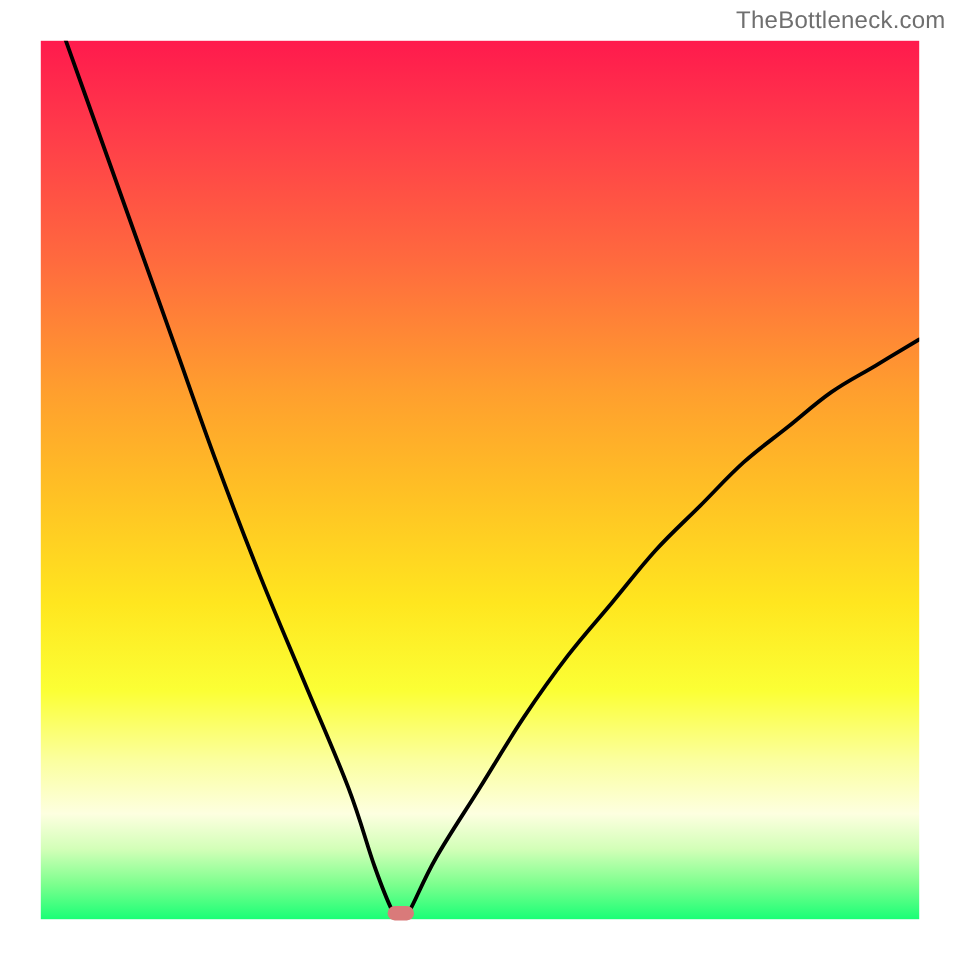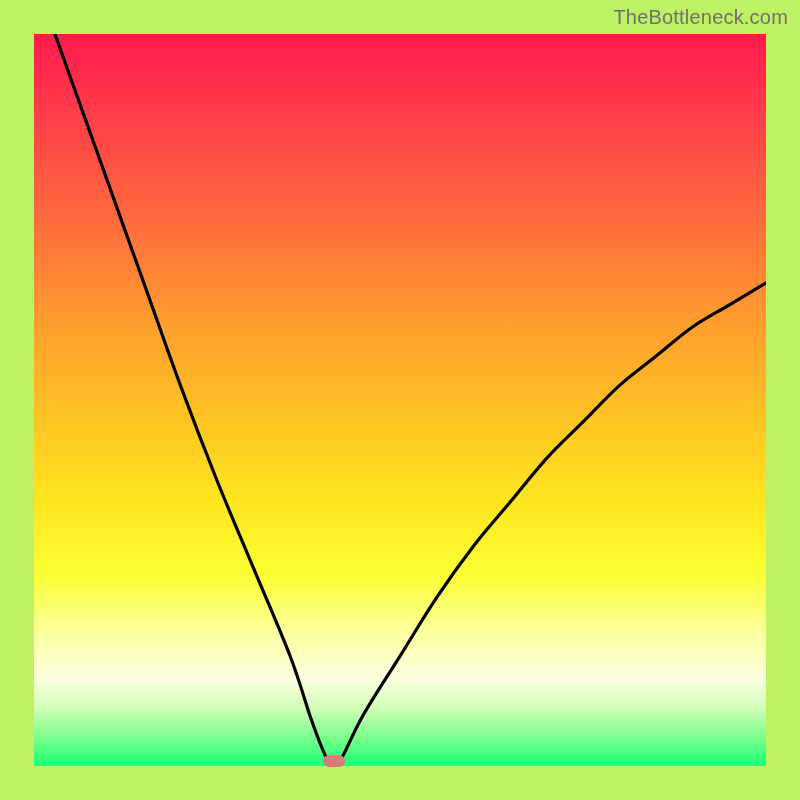--- a/index.html
+++ b/index.html
@@ -10,21 +10,21 @@
     background: #000;
     overflow: hidden;
     font-family: Arial, Helvetica, sans-serif;
   }
   .frame {
     position: absolute;
     left: 0;
     top: 0;
     width: 800px;
     height: 800px;
-    background: #bef264;
+    background: #ffffff;
   }
   .plot-area {
     position: absolute;
     left: 34px;
     top: 34px;
     width: 732px;
     height: 732px;
     
     background: linear-gradient(
       to bottom,

